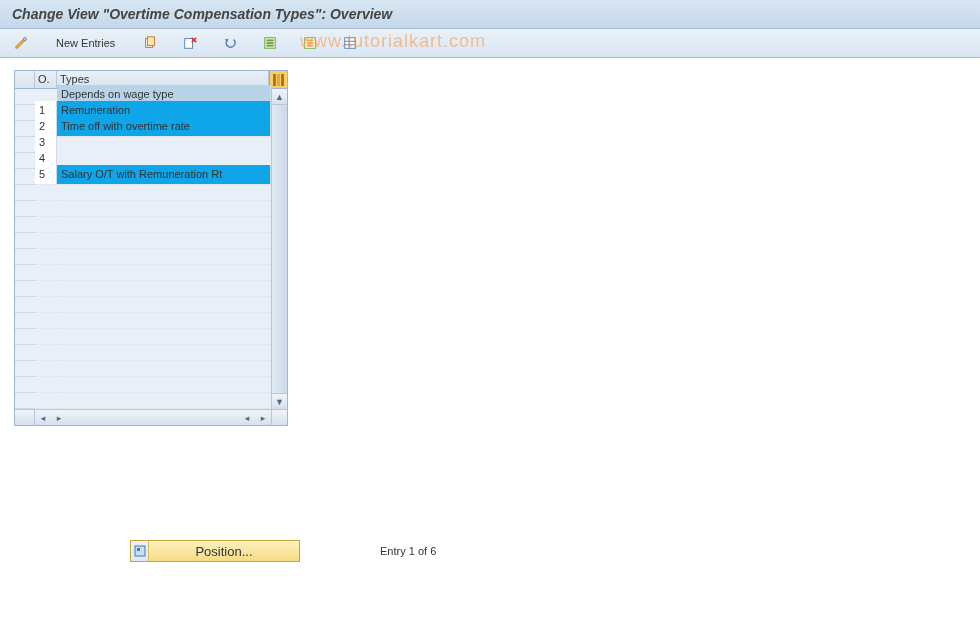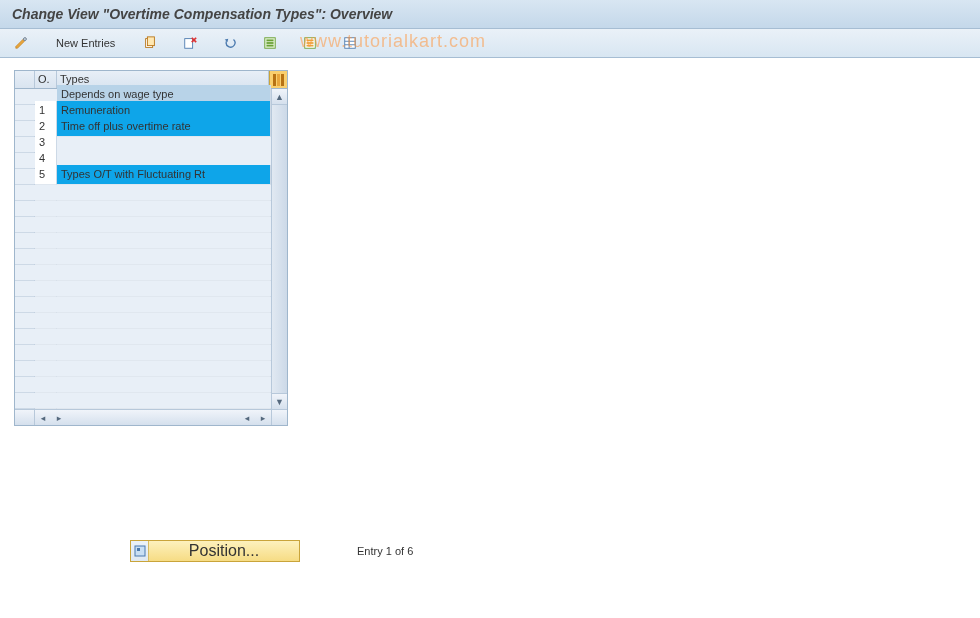--- a/index.html
+++ b/index.html
@@ -90,22 +90,22 @@
     .footer-area { position:absolute; top:540px; left:0; width:100%; display:flex; align-items:center;}
     .position-btn { 
       margin-left: 130px;
       width: 170px; height:22px;
       background: linear-gradient(#fdf1bd,#f6dc84);
       border:1px solid #c9a43a;
       display:flex; align-items:center;
       cursor:pointer;
     }
     .position-btn .pb-icon{ width:18px; height:100%; border-right:1px solid #d8bb62; display:flex;align-items:center;justify-content:center; background:linear-gradient(#ecf2f8,#dfe8f2);}
-    .position-btn .pb-label{ flex:1; text-align:center; font-size:16px;}
-    .entry-status{ margin-left: 57px; font-size:11px; color:#333;}
+    .position-btn .pb-label{ flex:1; text-align:center; font-size:13px;}
+    .entry-status{ margin-left: 80px; font-size:11px; color:#333;}
   </style>
 </head>
 <body>
 
 <div class="header">
   <span class="header-title">Change View "Overtime Compensation Types": Overview</span>
 </div>
 
 <div class="toolbar">
   <span class="tb-item">
@@ -199,34 +199,34 @@
             <div class="cell-text">Depends on wage type</div>
           </div>
           <div class="row">
             <div class="cell-sel"></div>
             <div class="cell-o">1</div>
             <div class="cell-text">Remuneration</div>
           </div>
           <div class="row">
             <div class="cell-sel"></div>
             <div class="cell-o">2</div>
-            <div class="cell-text">Time off plus overtime rate</div>
+            <div class="cell-text">Time off with overtime rate</div>
           </div>
           <div class="row">
             <div class="cell-sel"></div>
             <div class="cell-o">3</div>
           </div>
           <div class="row">
             <div class="cell-sel"></div>
             <div class="cell-o">4</div>
           </div>
           <div class="row">
             <div class="cell-sel"></div>
             <div class="cell-o">5</div>
-            <div class="cell-text">Types O/T with Fluctuating Rt</div>
+            <div class="cell-text">Salary O/T with Remuneration Rt</div>
           </div>
           <div class="row empty">
             <div class="cell-sel"></div>
             <div class="cell-o"></div>
             <div class="cell-text"></div>
           </div>
           <div class="row empty">
             <div class="cell-sel"></div>
             <div class="cell-o"></div>
             <div class="cell-text"></div>

